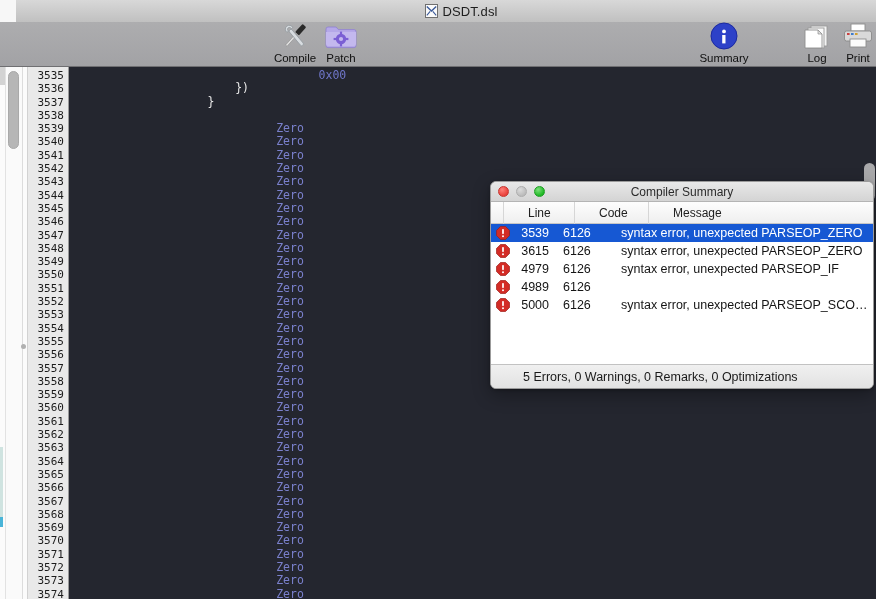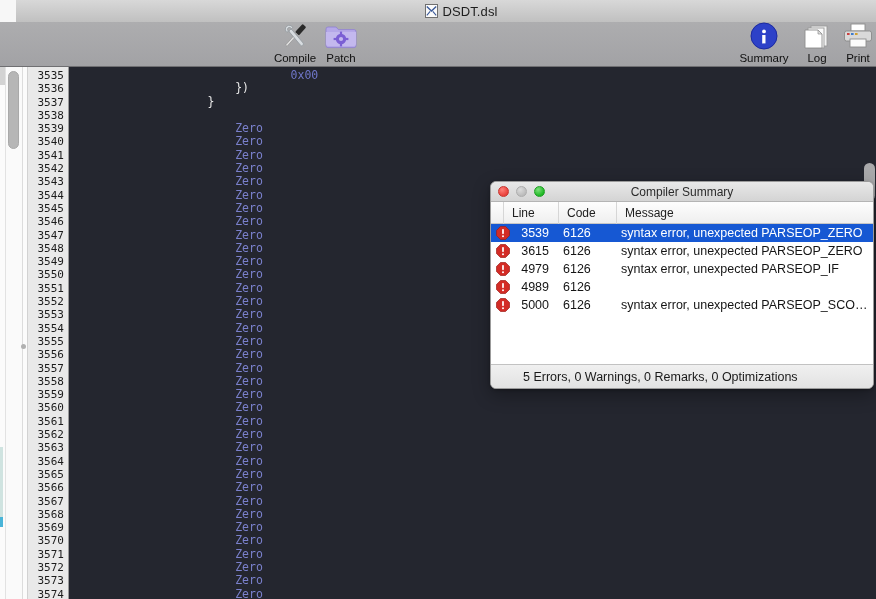--- a/index.html
+++ b/index.html
@@ -86,21 +86,21 @@
   }
   .tb-label {
     font-size: 11.5px;
     color: #101010;
     line-height: 13px;
     white-space: nowrap;
   }
 
   #tb-compile { left: 264px; }
   #tb-patch   { left: 310px; }
-  #tb-summary { left: 733px; }
+  #tb-summary { left: 693px; }
   #tb-log     { left: 786px; }
   #tb-print   { left: 827px; }
 
   
   .editor-area {
     position: absolute;
     left: 0; top: 67px;
     width: 876px;
     height: 532px;
     background: #fafafa;
@@ -193,22 +193,22 @@
     overflow: hidden;
     padding-top: 2px;
   }
   .code .cl {
     font-family: "DejaVu Sans Mono", monospace;
     font-size: 11.5px;
     line-height: 13.3px;
     white-space: pre;
     color: #e6e6e6;
   }
-  .tok-num   { color: #6f76c9; }
-  .tok-kw    { color: #7a80cc; }
+  .tok-num   { color: #6f76c9; padding-left: 28px; }
+  .tok-kw    { color: #7a80cc; margin-left: 41px; }
   .tok-plain { color: #e9e9e9; }
 
   
   .code-scroll {
     position: absolute;
     left: 863px; top: 0;
     width: 13px;
     height: 532px;
     background: #232530;
   }
@@ -278,20 +278,21 @@
 
   .sw-headerrow {
     flex: 0 0 22px;
     height: 22px;
     background: linear-gradient(to bottom, #fdfdfd 0%, #efefef 100%);
     border-bottom: 1px solid #c6c6c6;
     display: flex;
     align-items: center;
     font-size: 12px;
     color: #202020;
+    gap: 16px;
   }
   .hc {
     height: 22px;
     line-height: 22px;
     border-right: 1px solid #d6d6d6;
     padding-left: 8px;
     white-space: nowrap;
     overflow: hidden;
   }
   .hc-gap { width: 13px; flex: 0 0 13px; padding-left: 0; }

